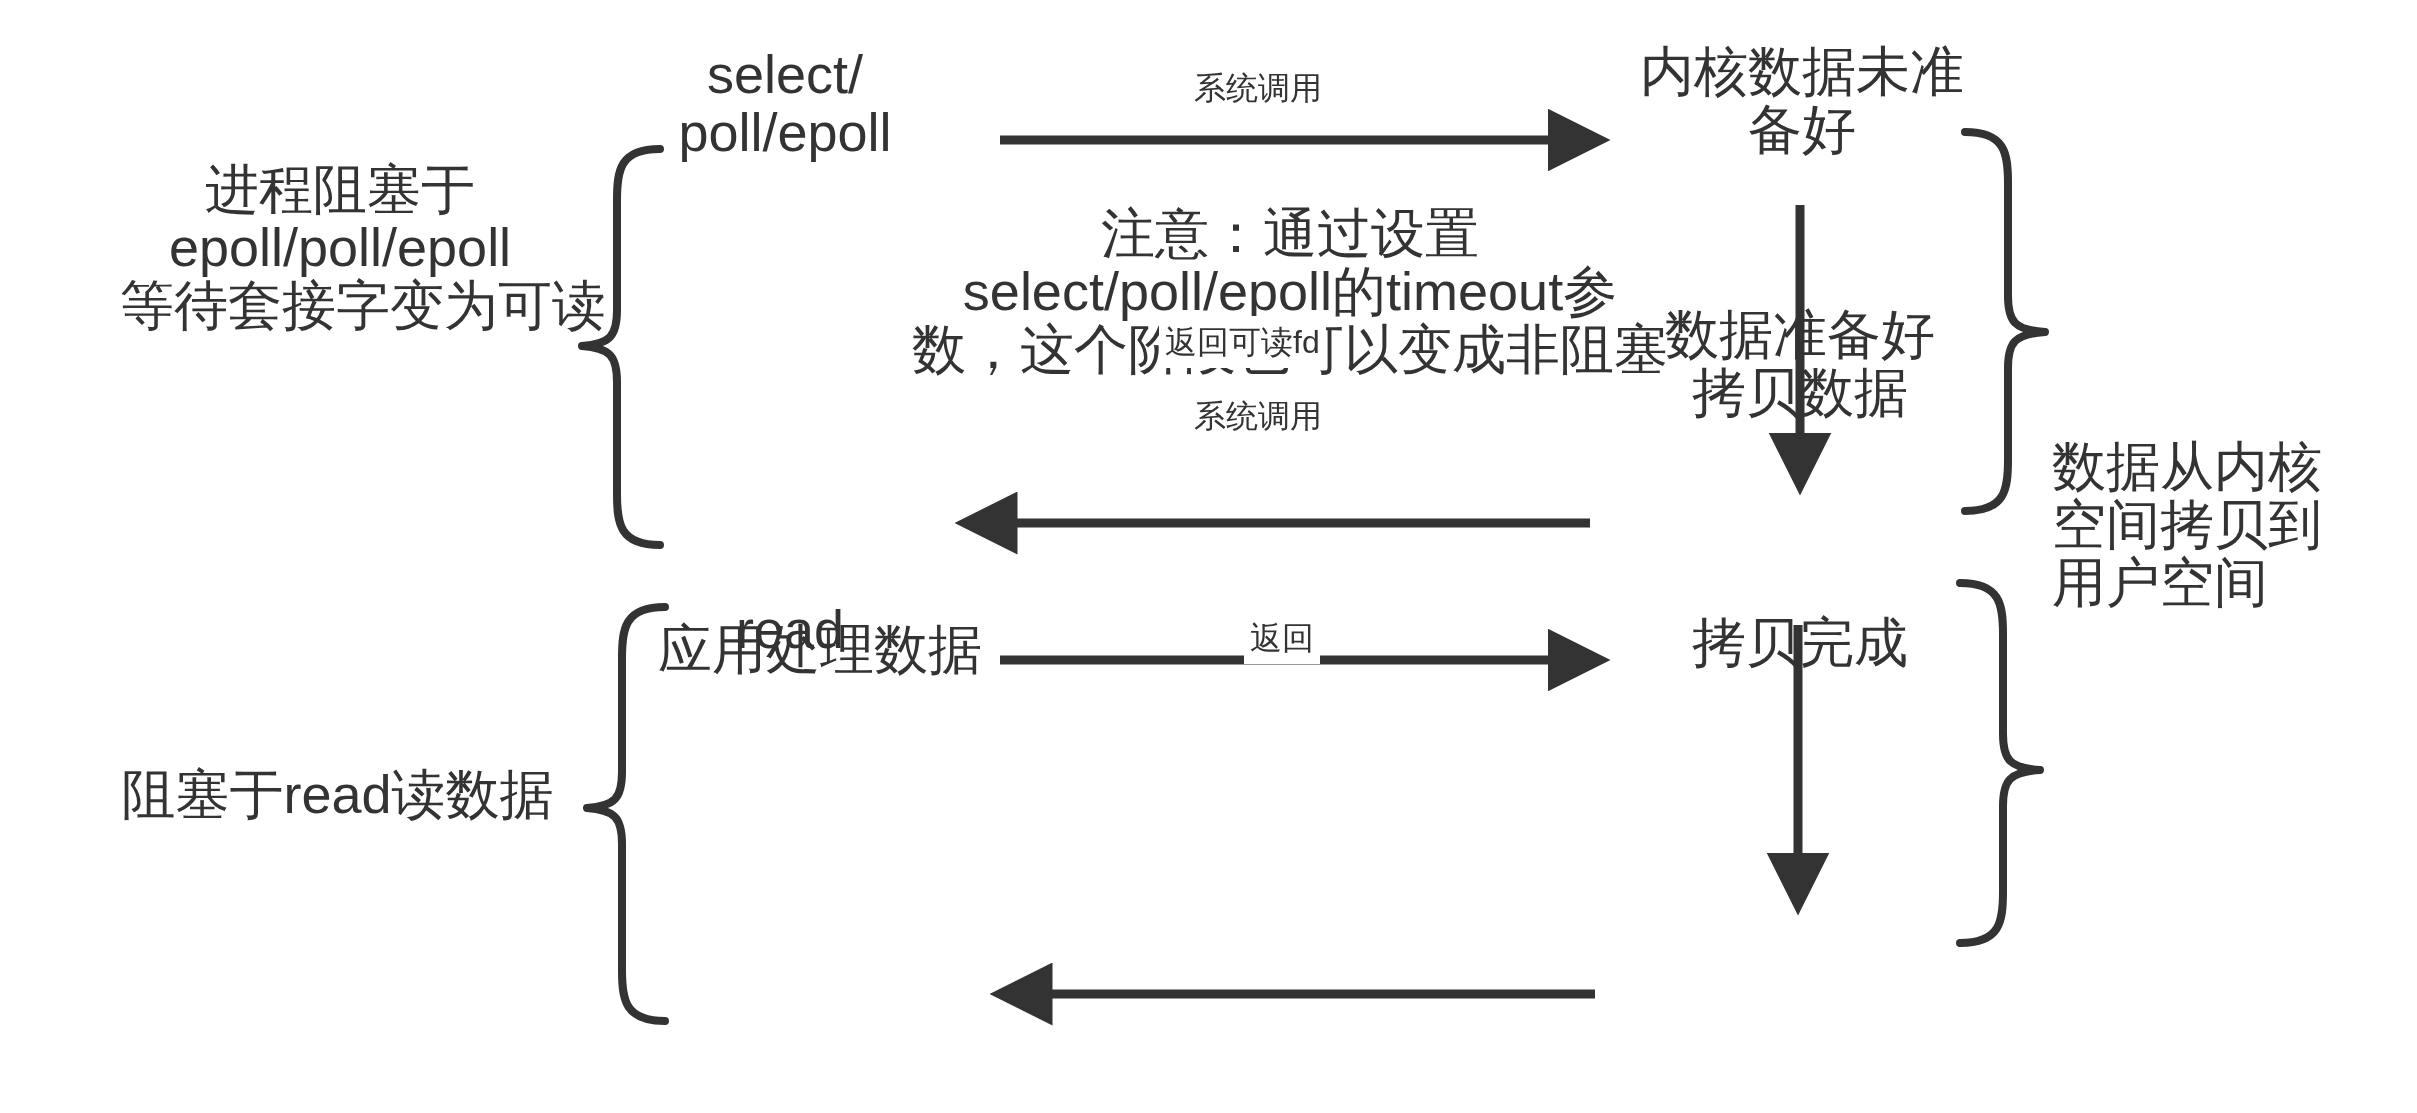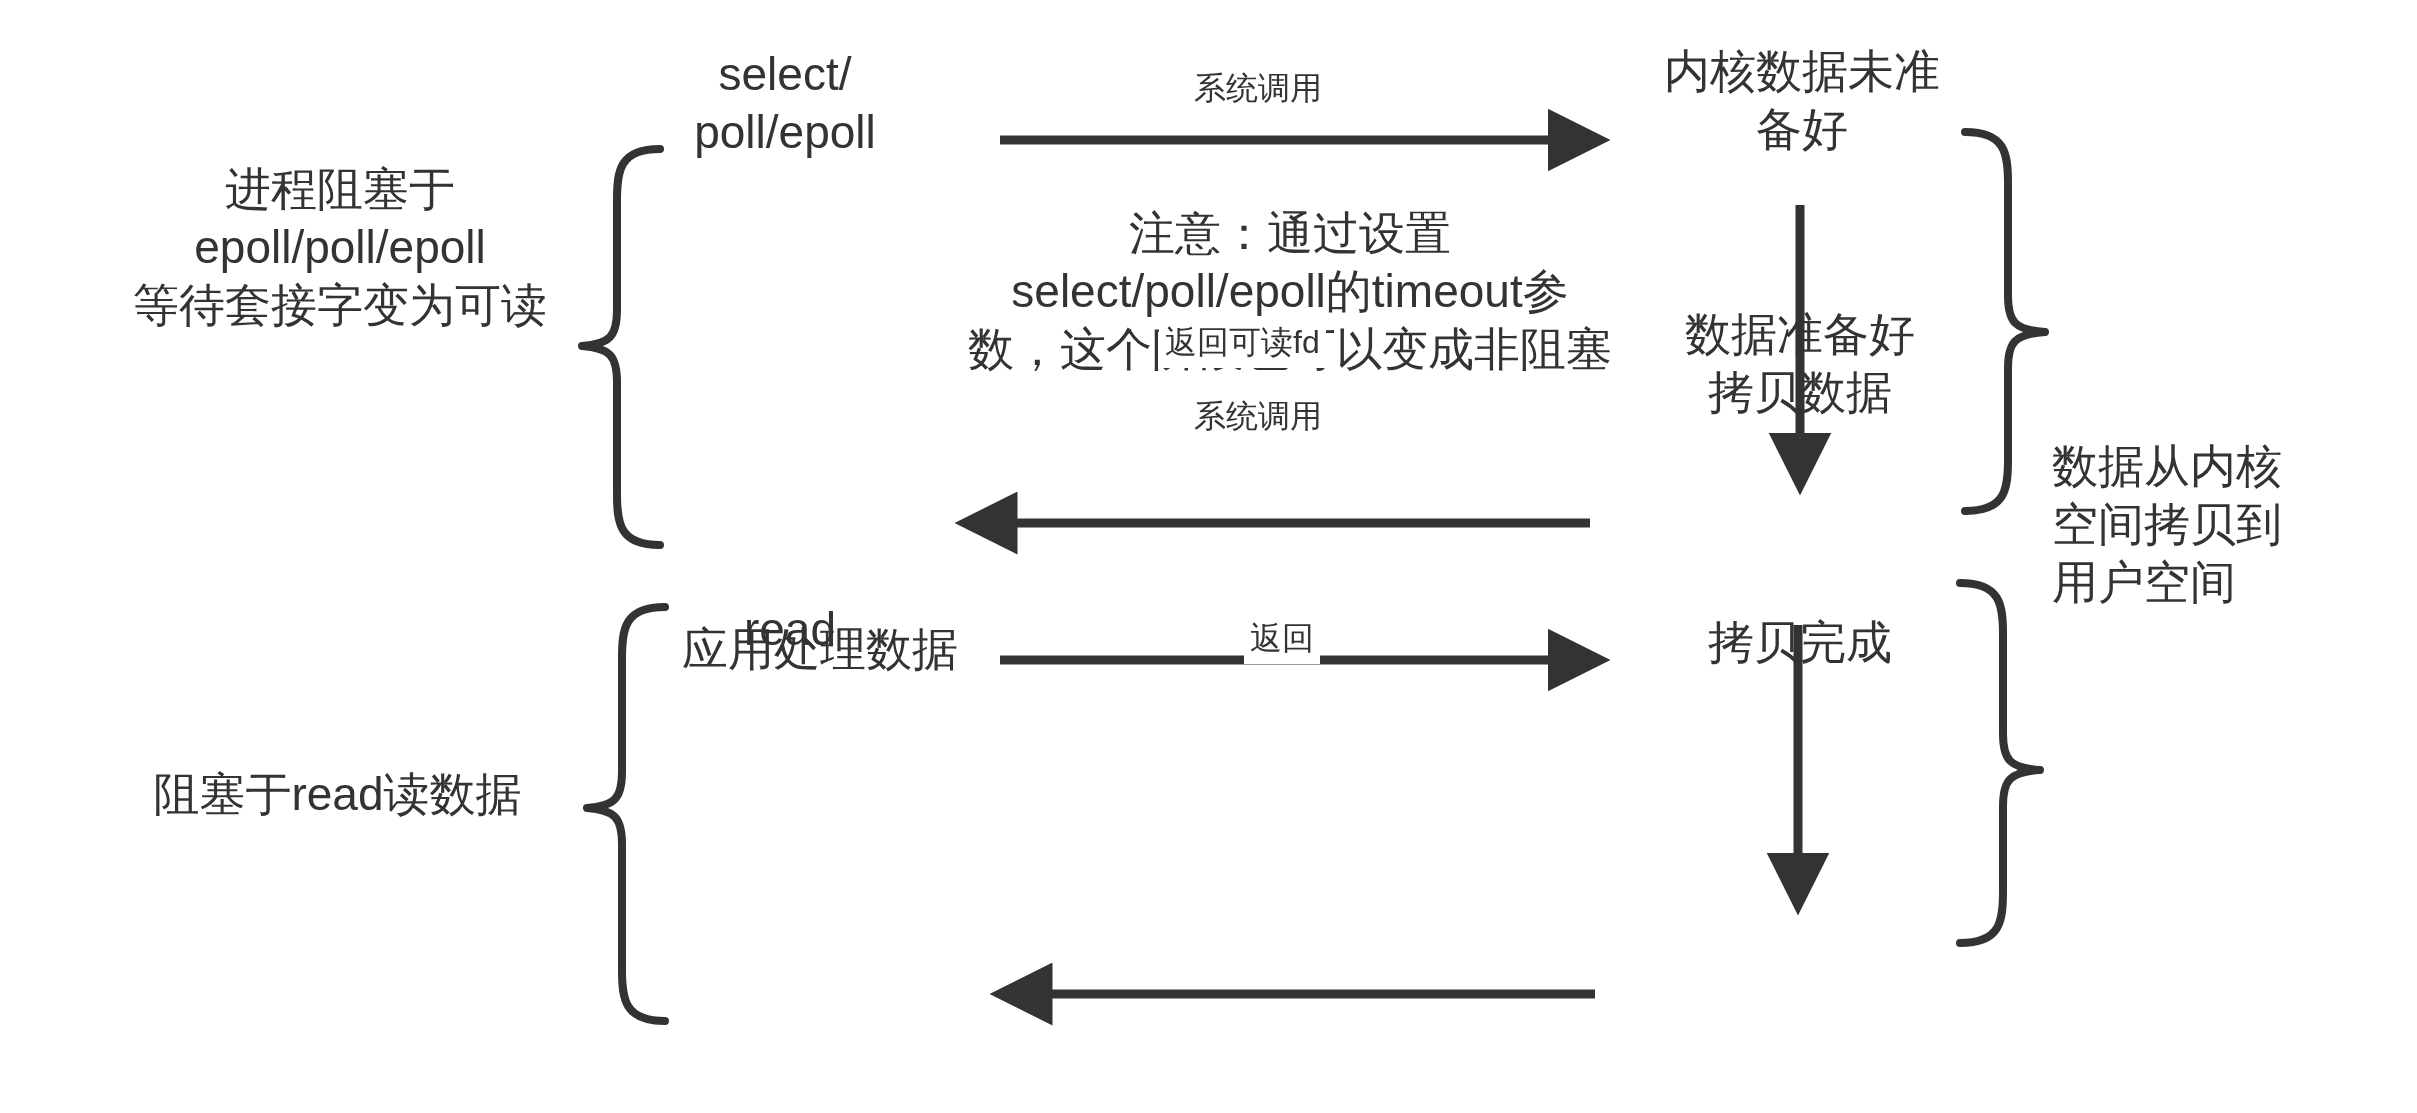--- a/index.html
+++ b/index.html
@@ -19,21 +19,21 @@
   #svg-layer {
     position: absolute;
     left: 0;
     top: 0;
     width: 2417px;
     height: 1113px;
   }
   .lbl {
     position: absolute;
     color: #333333;
-    font-size: 46px;
+    font-size: 54px;
     line-height: 58px;
     white-space: pre;
     text-align: center;
     letter-spacing: 0px;
   }
 
   
   #lbl-proc-block {
     left: 120px;
     top: 160px;

